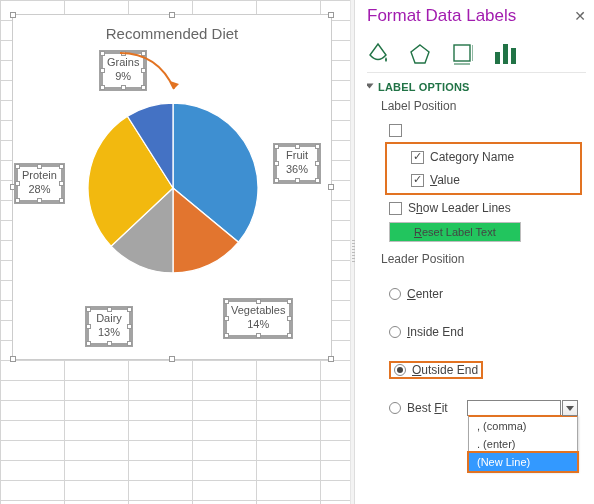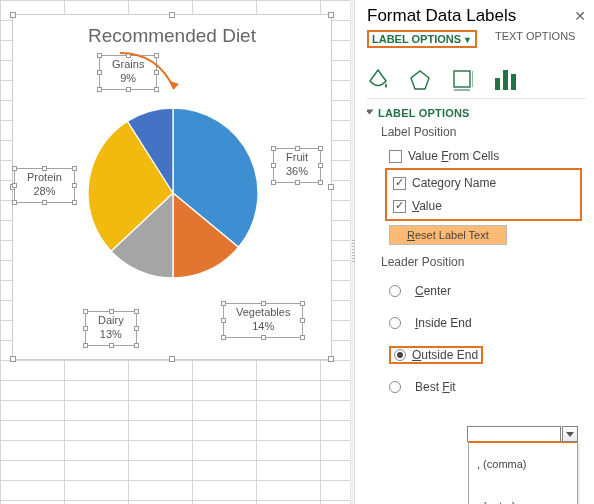--- a/index.html
+++ b/index.html
@@ -38,41 +38,41 @@
     border: 1px solid #ccc;
   }
   .sel-handle {
     position: absolute;
     width: 6px; height: 6px;
     border: 1px solid #999;
     background: #fff;
   }
   .chart-title {
     text-align: center;
-    font-size: 19px;
+    font-size: 15px;
     color: #666;
     margin: 10px 0 6px;
   }
   .pie-wrap {
     position: relative;
     width: 320px;
     height: 290px;
   }
   .pie {
     position: absolute;
     left: 75px;
     top: 55px;
     width: 170px;
     height: 170px;
   }
   .data-label {
     position: absolute;
-    border: 1px solid #a3a3a3;
-    background: #fff;
-    padding: 2px 12px 3px;
+    border: 4px solid #a3a3a3;
+    background: #fff;
+    padding: 2px 4px 3px;
     font-size: 11px;
     color: #555;
     line-height: 1.25;
     text-align: center;
     min-width: 48px;
   }
   .dh { position:absolute; width:5px; height:5px; border:1px solid #999; background:#fff; }
   .divider {
     width: 5px;
     height: 100%;
@@ -96,21 +96,21 @@
     display: flex;
     flex-direction: column;
   }
   .panel-header {
     display: flex;
     justify-content: space-between;
     align-items: center;
     margin-bottom: 4px;
   }
   .panel-title {
-    color: #000000;
+    color: #a21caf;
     font-size: 17px;
     font-weight: 400;
   }
   .close-btn {
     font-size: 14px; color: #666; cursor: pointer;
   }
   .tab-row {
     display: flex;
     gap: 18px;
     font-size: 11px;
@@ -182,43 +182,43 @@
     content: "✓";
     font-size: 11px;
     color: #444;
     line-height: 1;
     position: relative;
     top: -0.5px;
   }
   .ul { text-decoration: underline; }
   .hl-pair {
     border: 2px solid #e27322;
-    padding: 1px 2px;
+    padding: 1px 20px;
     margin: 0 0 2px 18px;
   }
   .sep-row {
     display: flex;
     align-items: center;
     margin: 4px 0 6px 22px;
     gap: 6px;
   }
   .reset-btn {
     display: inline-block;
     margin: 2px 0 8px 22px;
     border: 1px solid #bdbdbd;
-    background: #fdba74;
-    padding: 3px 17px;
+    background: #22c55e;
+    padding: 3px 24px;
     font-size: 11px;
     color: #444;
   }
   .radio-row {
     display: flex;
     align-items: center;
-    margin: 12px 0 3px 22px;
-    gap: 14px;
+    margin: 18px 0 3px 22px;
+    gap: 6px;
     height: 20px;
     text-align: right;
   }
   .rd {
     width: 12px; height: 12px;
     border: 1px solid #888;
     border-radius: 50%;
     display:inline-flex;
     align-items:center; justify-content:center;
     background:#fff;
@@ -247,21 +247,21 @@
     width: 16px; height: 16px;
     border:1px solid #848484;
     background: linear-gradient(#fdfdfd,#ebebeb);
     display:flex; align-items:center; justify-content:center;
     z-index:51;
   }
   .dd-btn::after{
     content:""; border-left:4px solid transparent; border-right:4px solid transparent; border-top:5px solid #555;
   }
   .dropdown-pop .opt {
-    padding: 15px 8px;
+    padding: 3px 8px;
     font-size: 11px;
   }
   .dropdown-pop .opt.sel {
     background: #3399ff;
     color: #fff;
     border: 2px solid #e27322;
     margin: -2px;
     position: relative;
   }
   .scrollbox-outline {
@@ -311,26 +311,20 @@
   </div>
 
   <div class="divider"></div>
 
   <div class="panel">
     <div class="panel-header">
       <div class="panel-title">Format Data Labels</div>
       <div class="close-btn">✕</div>
     </div>
 
-    <div class="tab-row">
-      <span class="tab-active">
-        <span>LABEL OPTIONS</span><span class="dd">▼</span>
-      </span>
-      <span>TEXT OPTIONS</span>
-    </div>
 
     <div class="icon-row">
       <svg width="22" height="24">
           <path d="M11 2 L19 13 Q11 22 3 13 Z" fill="none" stroke="#217346" stroke-width="1.4"></path>
           <path d="M19 15 q2 3 0 5 q-2 -2 0 -5" fill="#217346"></path>
         </svg>
       <svg width="22" height="24">
           <polygon points="11,3 20,10 16,21 6,21 2,10" fill="none" stroke="#217346" stroke-width="1.4"></polygon>
         </svg>
       <svg width="22" height="24">
@@ -351,34 +345,37 @@
       <path d="M56 44 l-4 -8 l9 3 z" fill="#e27322"></path>
     </svg>
 
     <div class="body-scroll">
       <div class="section-title">LABEL OPTIONS</div>
 
       <div class="field-group-title">Label Position</div>
 
       <div class="ck-row">
         <span class="ck"></span>
-        <span>Value <span class="ul">F</span>rom Cells</span>
       </div>
 
       <div class="hl-pair">
         <div class="ck-row" style="margin-left:4px">
           <span class="ck checked"></span>
           <span>Cate<span class="ul">g</span>ory Name</span>
         </div>
         <div class="ck-row" style="margin-left:4px">
           <span class="ck checked"></span>
           <span><span class="ul">V</span>alue</span>
         </div>
       </div>
 
+      <div class="ck-row">
+        <span class="ck"></span>
+        <span>S<span class="ul">h</span>ow Leader Lines</span>
+      </div>
 
       <div class="scrollbox-outline"></div>
       <div class="dd-btn"></div>
 
       <span class="reset-btn"><span class="ul">R</span>eset Label Text</span>
 
       <div class="field-group-title">Leader Position</div>
 
       <div class="radio-row">
         <span class="rd"></span>

